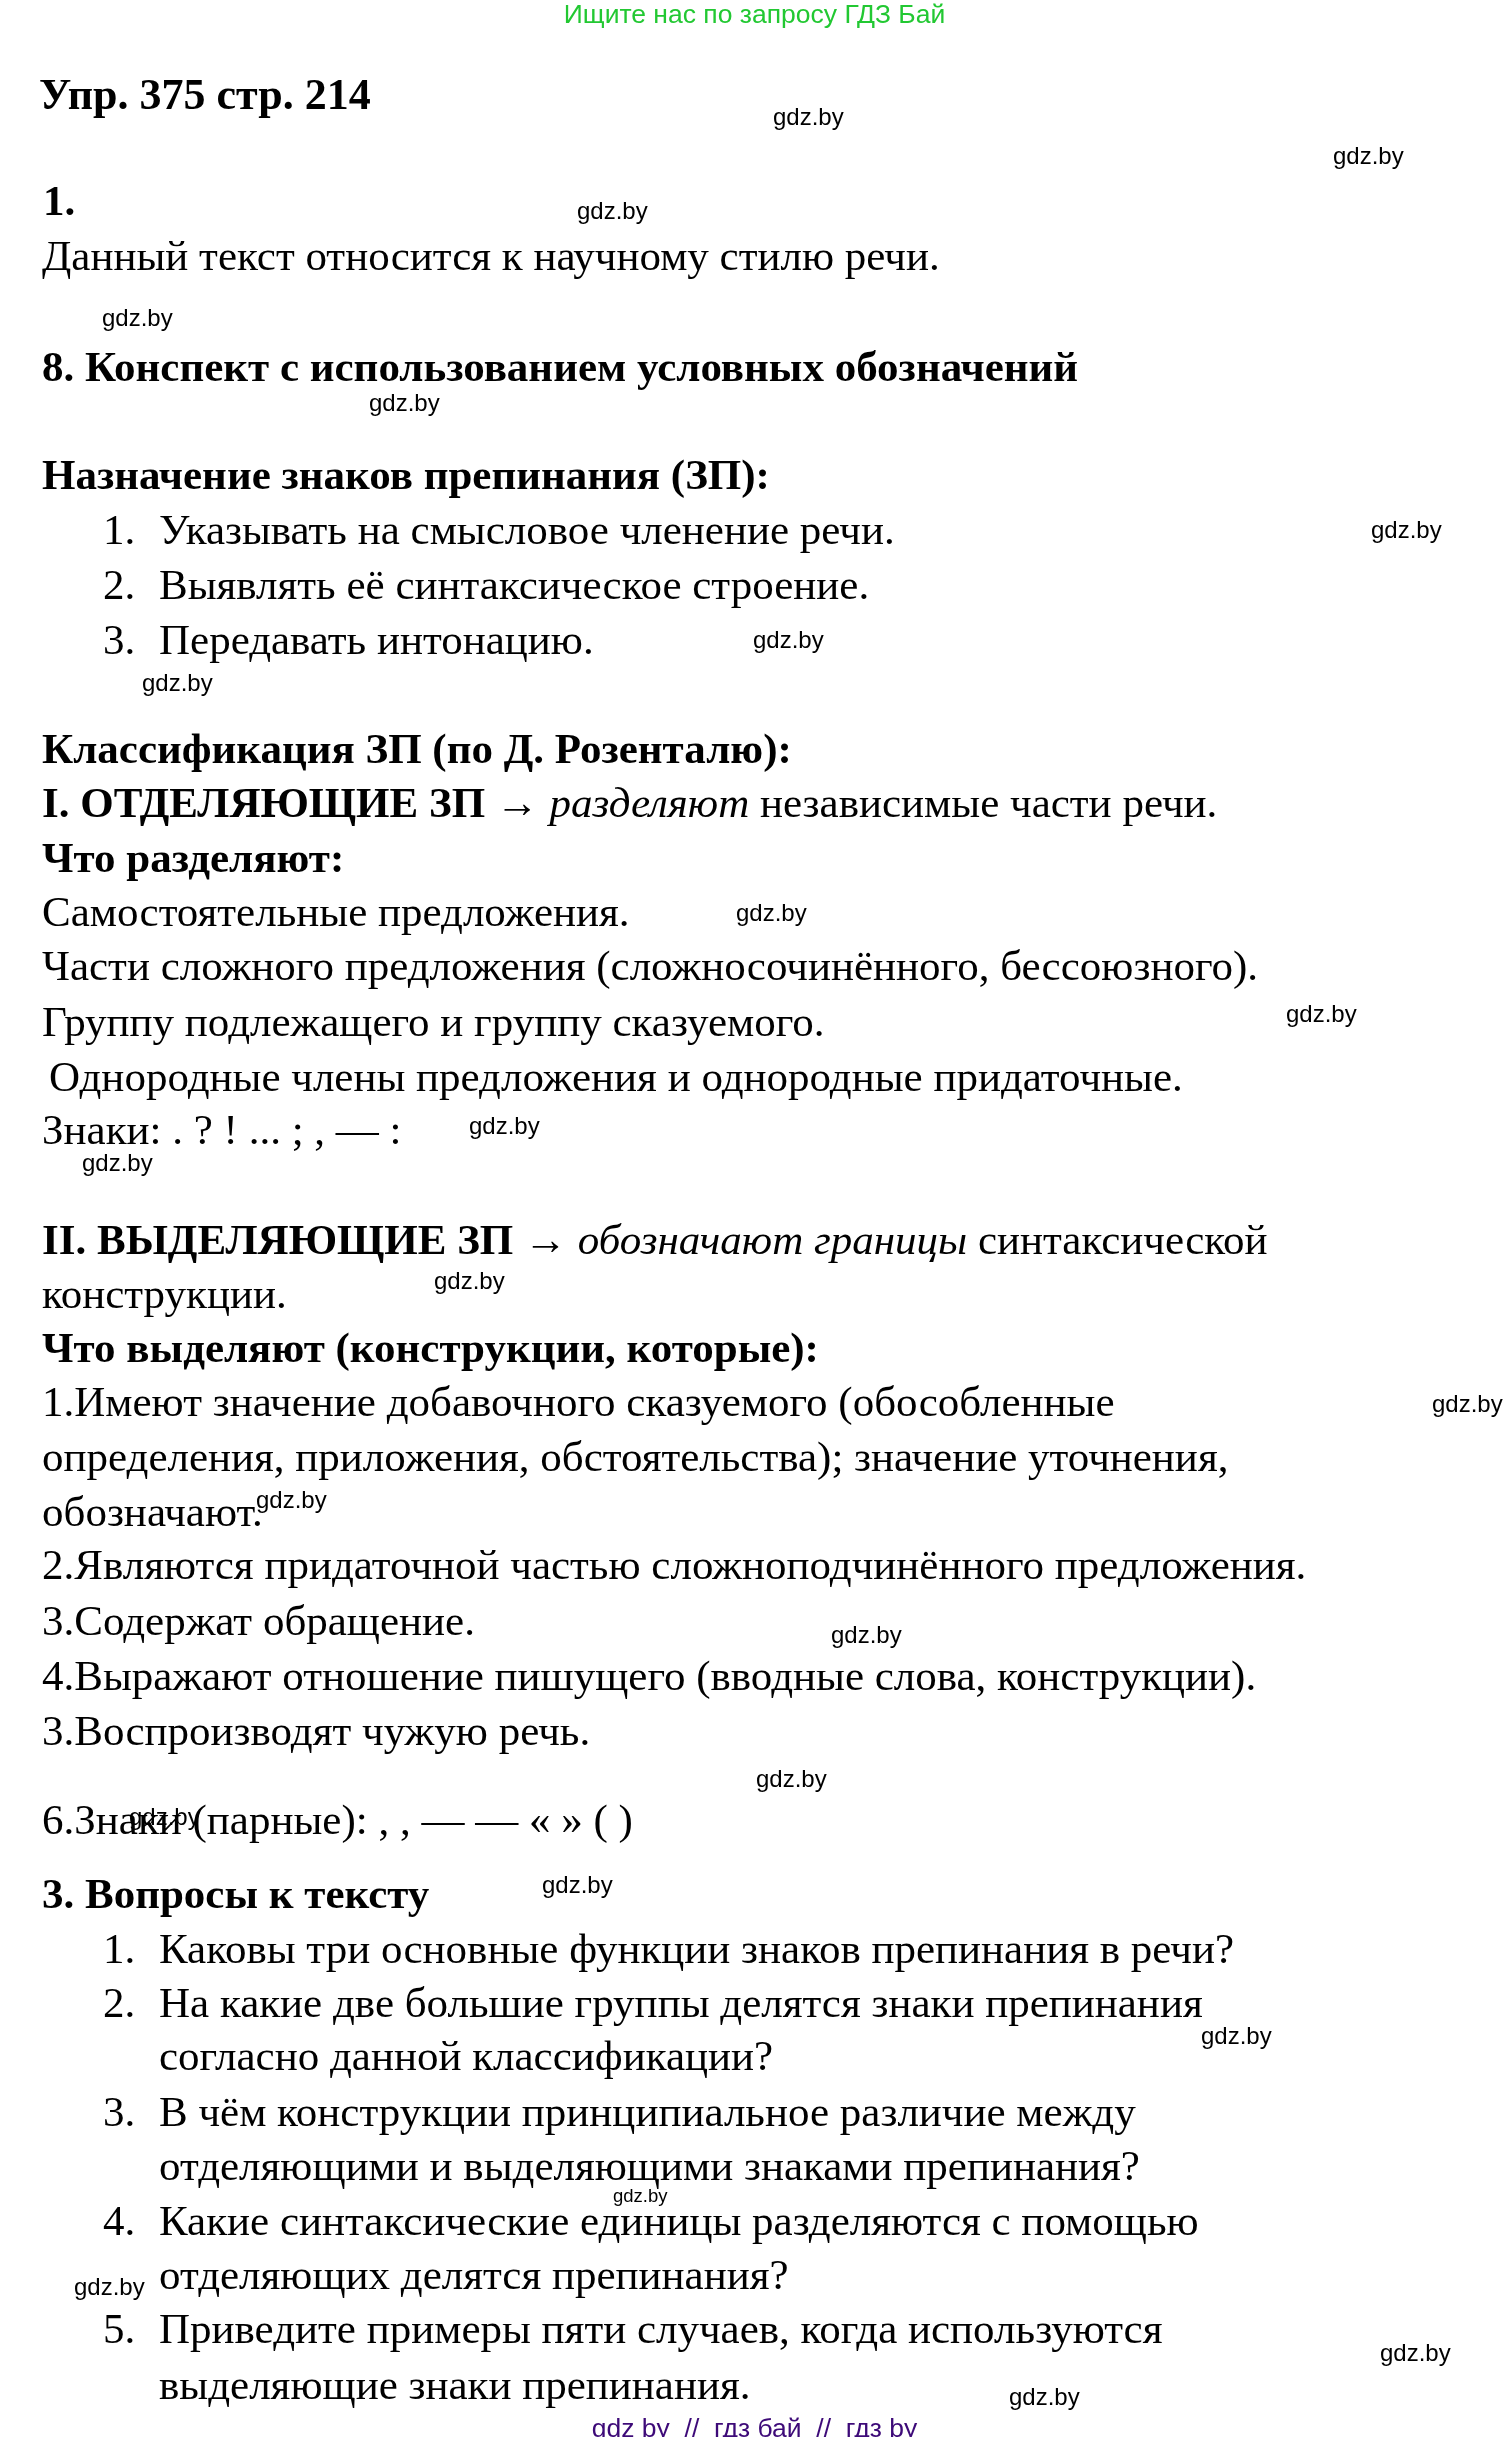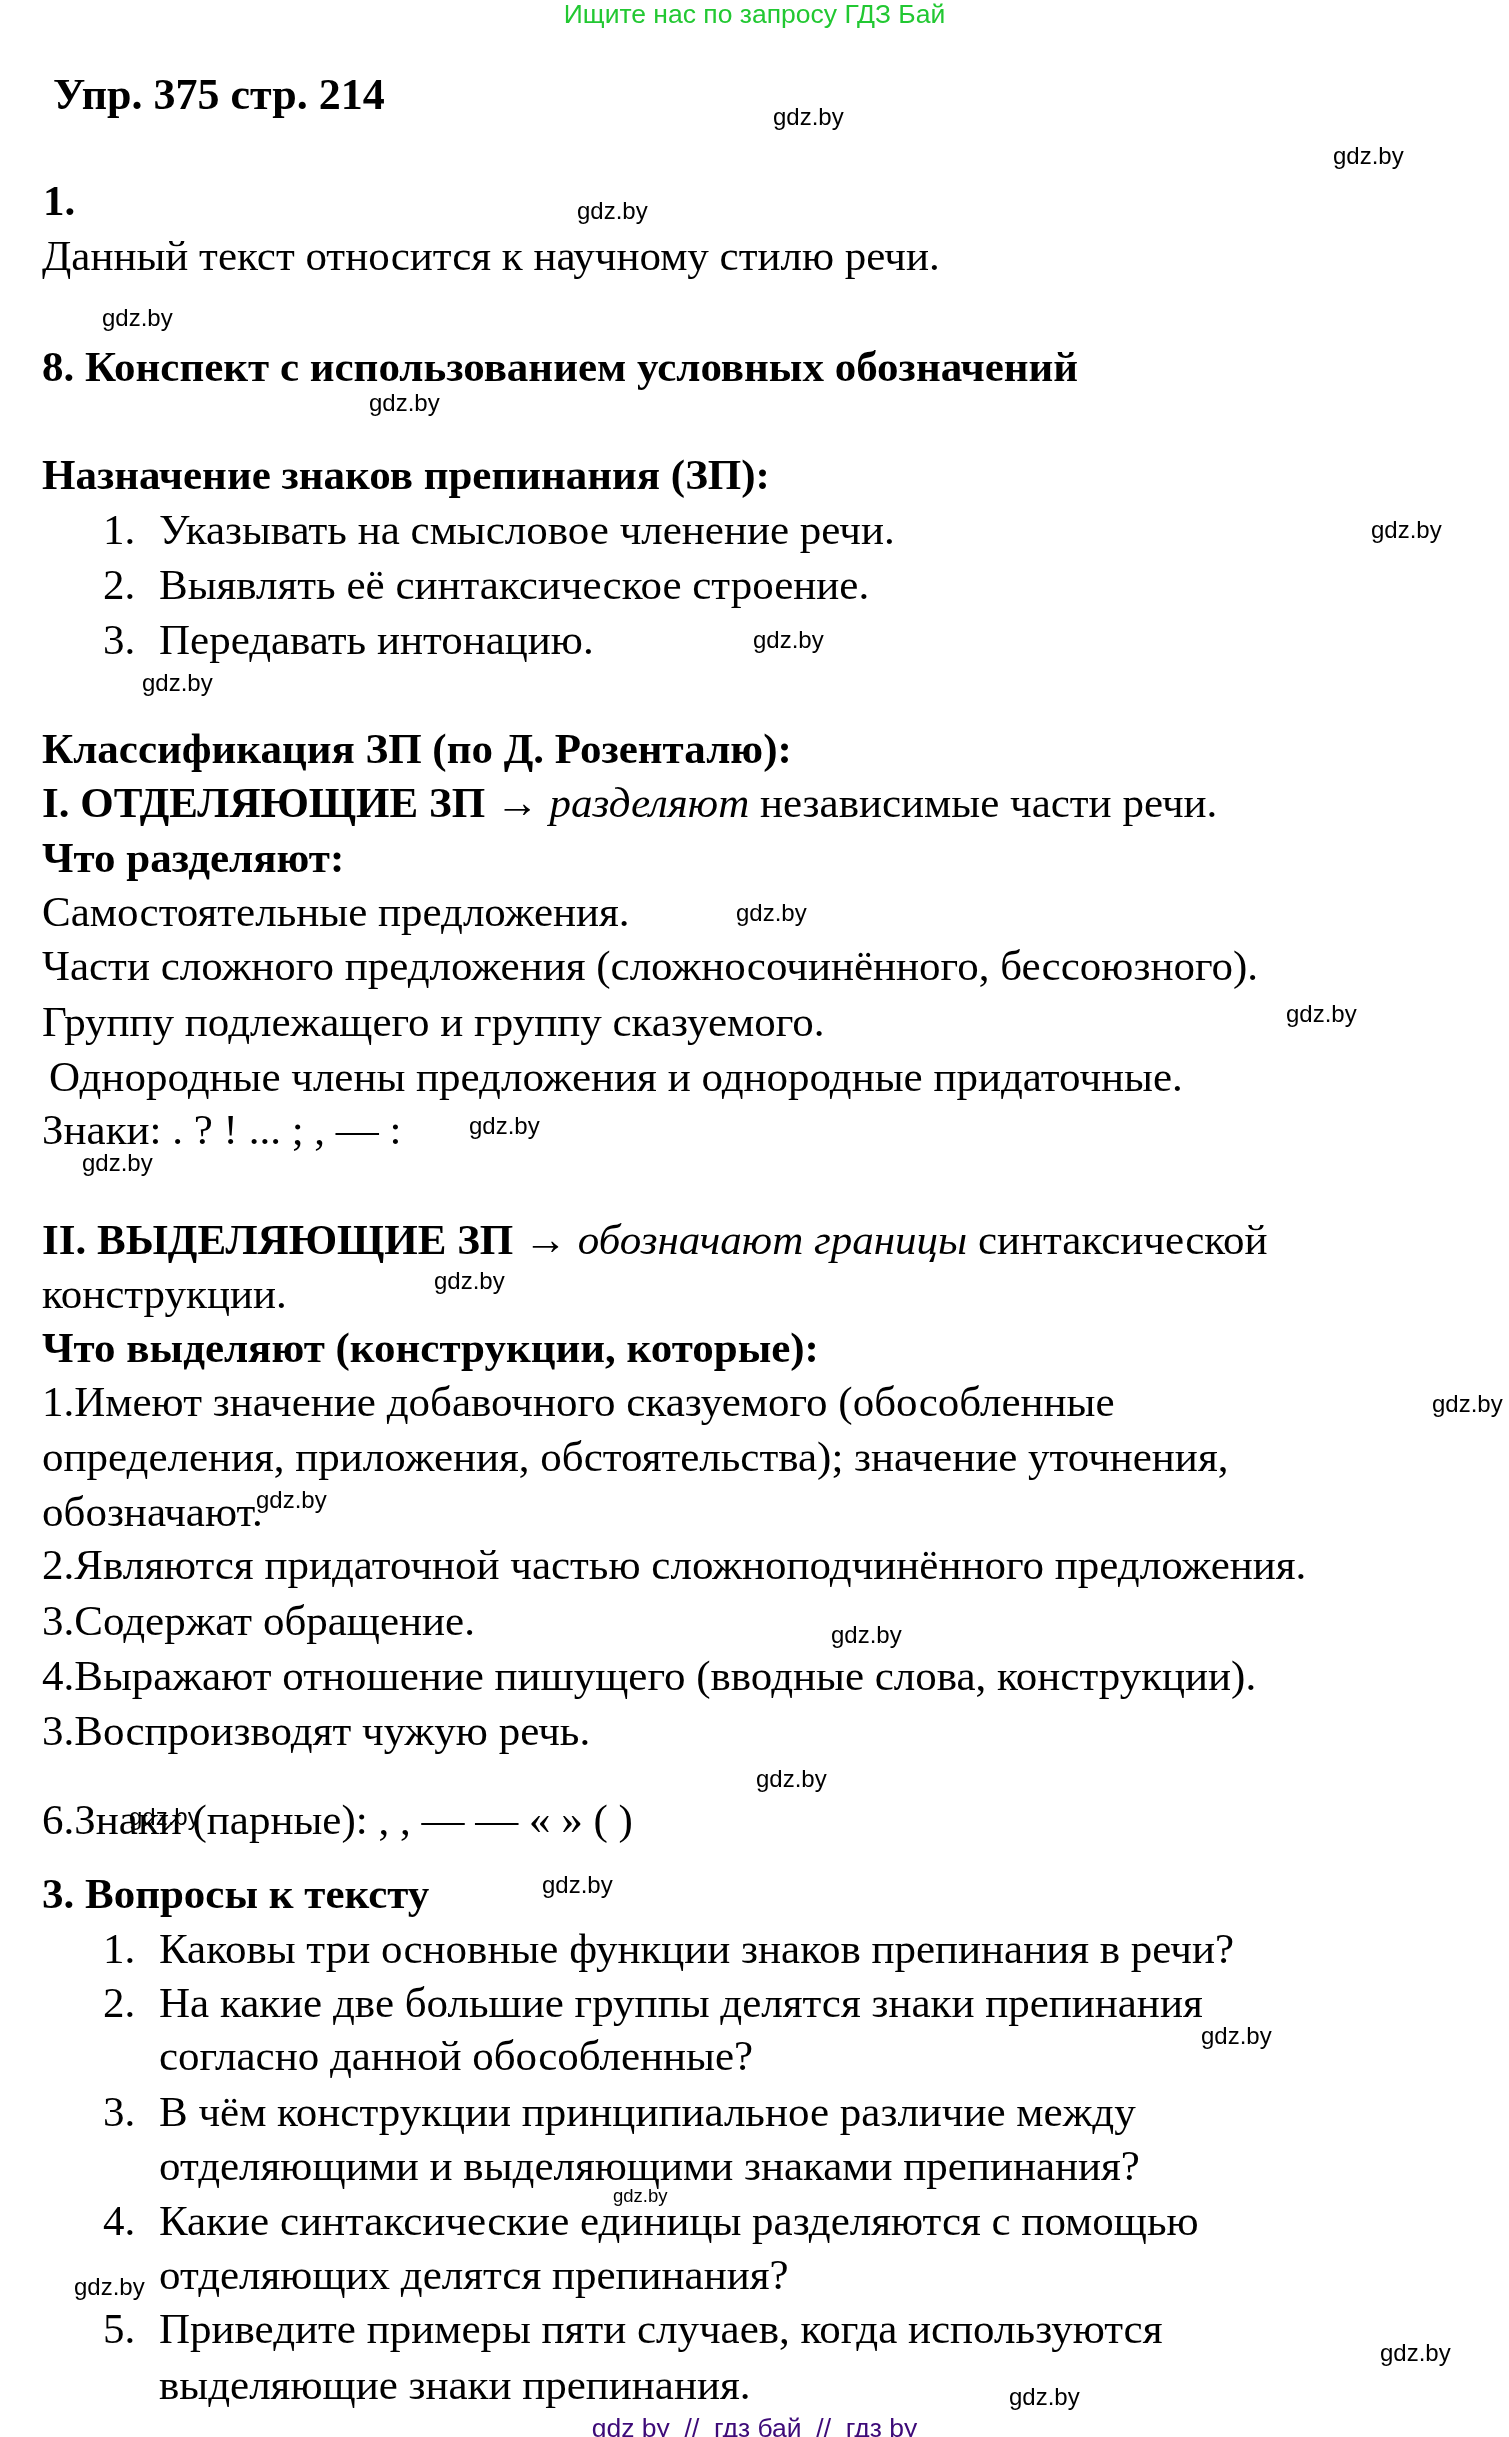--- a/index.html
+++ b/index.html
@@ -17,21 +17,21 @@
   .num { display:inline-block; width:56px; }
   .wm { position:absolute; font-family:"Liberation Sans", sans-serif; font-size:24px; color:#000;
     line-height:26px; transform:translateY(-50%); white-space:nowrap; }
   .wm.sm { font-size:18.5px; }
 </style>
 </head>
 <body>
 
 <div class="banner">Ищите нас по запросу ГДЗ Бай</div>
 
-<div class="ln b title" style="left:53px;top:95px">Упр. 375  стр. 214</div>
+<div class="ln b title" style="left:39px;top:95px">Упр. 375  стр. 214</div>
 
 <div class="ln b" style="left:43px;top:201px">1.</div>
 <div class="ln" style="left:42px;top:256px">Данный текст относится к научному стилю речи.</div>
 
 <div class="ln b" style="left:42px;top:367px">8. Конспект с использованием условных обозначений</div>
 
 <div class="ln b" style="left:42px;top:475px">Назначение знаков препинания (ЗП):</div>
 <div class="ln" style="left:103px;top:530px">
   <span class="num">1.</span><span>Указывать на смысловое членение речи.</span>
 </div>
@@ -73,21 +73,21 @@
 <div class="ln" style="left:42px;top:1820px">6.Знаки (парные): , , — — « » ( )</div>
 
 <div class="ln b" style="left:42px;top:1894px">3. Вопросы к тексту</div>
 
 <div class="ln" style="left:103px;top:1949px">
   <span class="num">1.</span><span>Каковы три основные функции знаков препинания в речи?</span>
 </div>
 <div class="ln" style="left:103px;top:2003px">
   <span class="num">2.</span><span>На какие две большие группы делятся знаки препинания</span>
 </div>
-<div class="ln" style="left:159px;top:2056px">согласно данной обособленные?</div>
+<div class="ln" style="left:159px;top:2056px">согласно данной классификации?</div>
 <div class="ln" style="left:103px;top:2112px">
   <span class="num">3.</span><span>В чём конструкции принципиальное различие между</span>
 </div>
 <div class="ln" style="left:159px;top:2166px">отделяющими и выделяющими знаками препинания?</div>
 <div class="ln" style="left:103px;top:2221px">
   <span class="num">4.</span><span>Какие синтаксические единицы разделяются с помощью</span>
 </div>
 <div class="ln" style="left:159px;top:2275px">отделяющих делятся препинания?</div>
 <div class="ln" style="left:103px;top:2329px">
   <span class="num">5.</span><span>Приведите примеры пяти случаев, когда используются</span>

